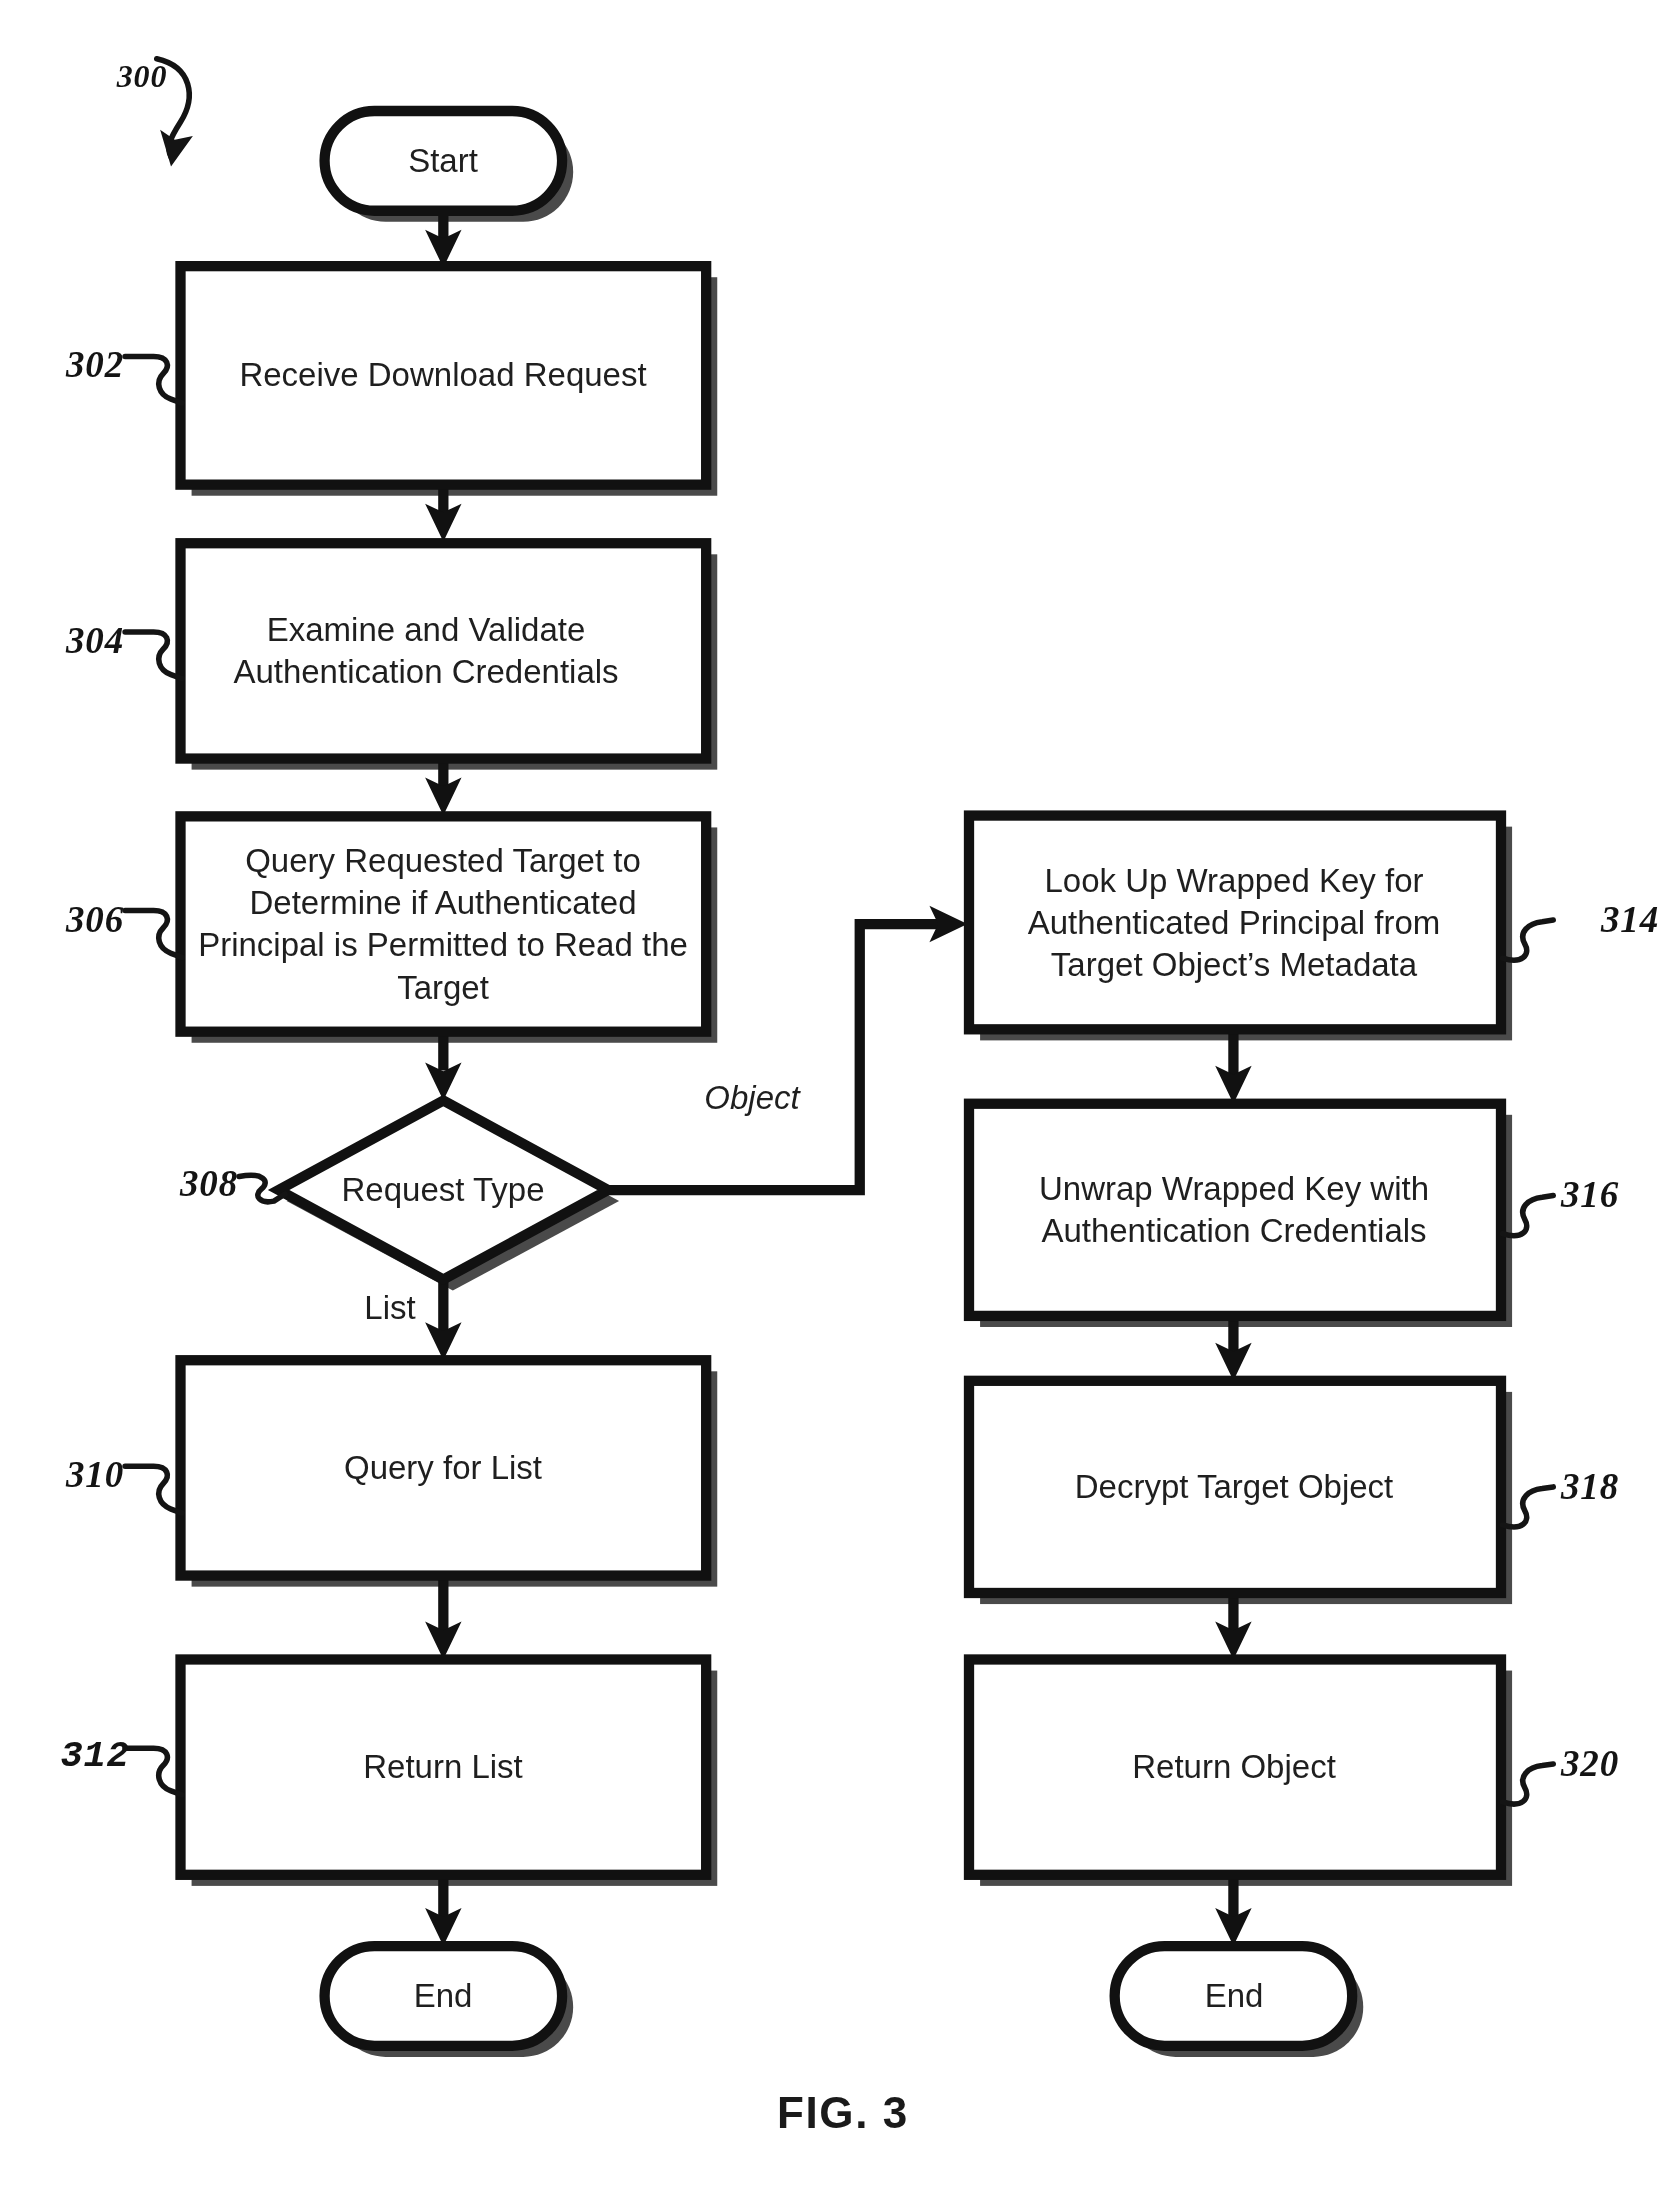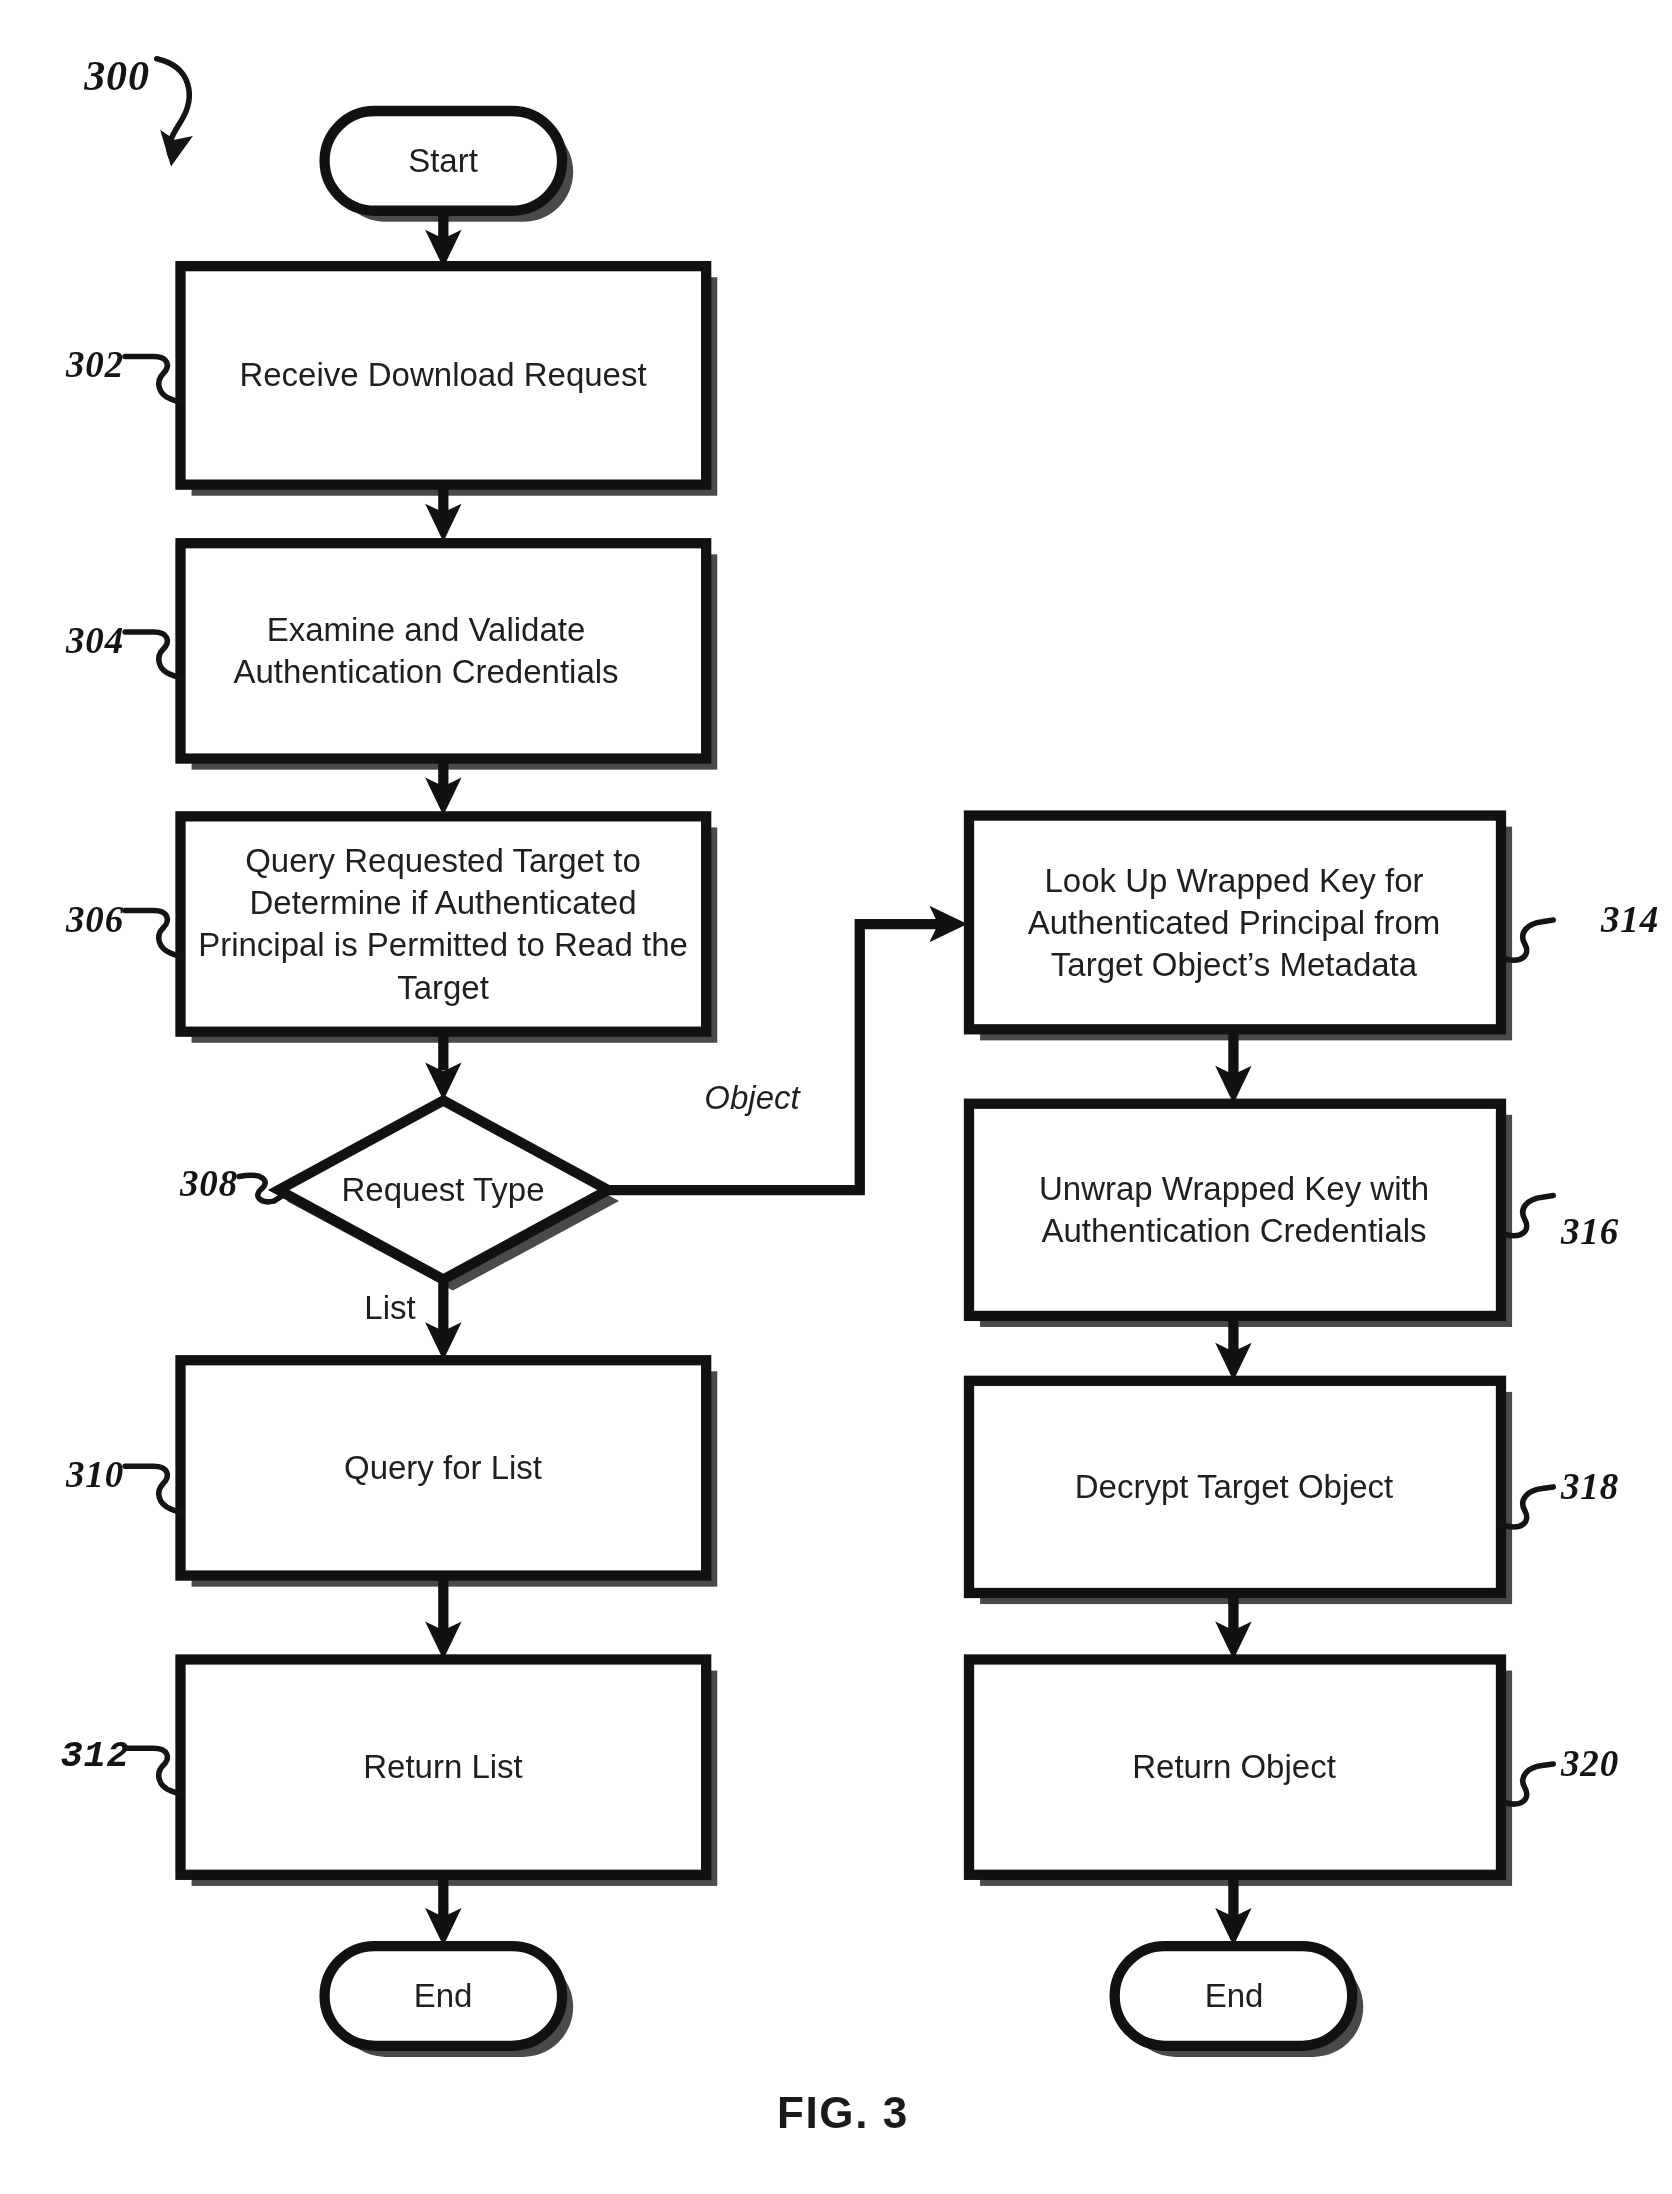--- a/index.html
+++ b/index.html
@@ -22,21 +22,21 @@
   .ref{
     position:absolute;
     transform:translate(-50%,-50%);
     color:#141414;
     font-size:37px;
     font-weight:bold;
     font-style:italic;
     font-family:"Liberation Serif", serif;
     letter-spacing:0.8px;
   }
-  .ref-300{font-size:42px;}
+  .ref-300{font-size:32px;margin-left:25px;}
   .edge-label{font-size:33px;color:#1f1f1f;}
   .caption{
     position:absolute;
     transform:translate(-50%,-50%);
     font-size:44px;
     font-weight:bold;
     color:#1a1a1a;
     letter-spacing:1.6px;
   }
   .w520{width:412px;}
@@ -151,20 +151,20 @@
   <div class="txt edge-label" style="left:390px;top:1308px;">List</div>
 
   <div class="ref ref-300" style="left:117px;top:76px;">300</div>
   <div class="ref" style="left:95px;top:364px;">302</div>
   <div class="ref" style="left:95px;top:640px;">304</div>
   <div class="ref" style="left:95px;top:919px;">306</div>
   <div class="ref" style="left:209px;top:1183px;">308</div>
   <div class="ref" style="left:95px;top:1474px;">310</div>
   <div class="ref" style="left:95px;top:1756px;font-family:Liberation Mono, monospace;">312</div>
   <div class="ref" style="left:1590px;top:919px;margin-left:40px;">314</div>
-  <div class="ref" style="left:1590px;top:1194px;margin-top:37px;">316</div>
+  <div class="ref" style="left:1590px;top:1194px;">316</div>
   <div class="ref" style="left:1590px;top:1486px;">318</div>
   <div class="ref" style="left:1590px;top:1763px;text-align:right;">320</div>
 
   <div class="caption" style="left:843px;top:2113px;">FIG. 3</div>
 
 </div>
 
 
 </body></html>

